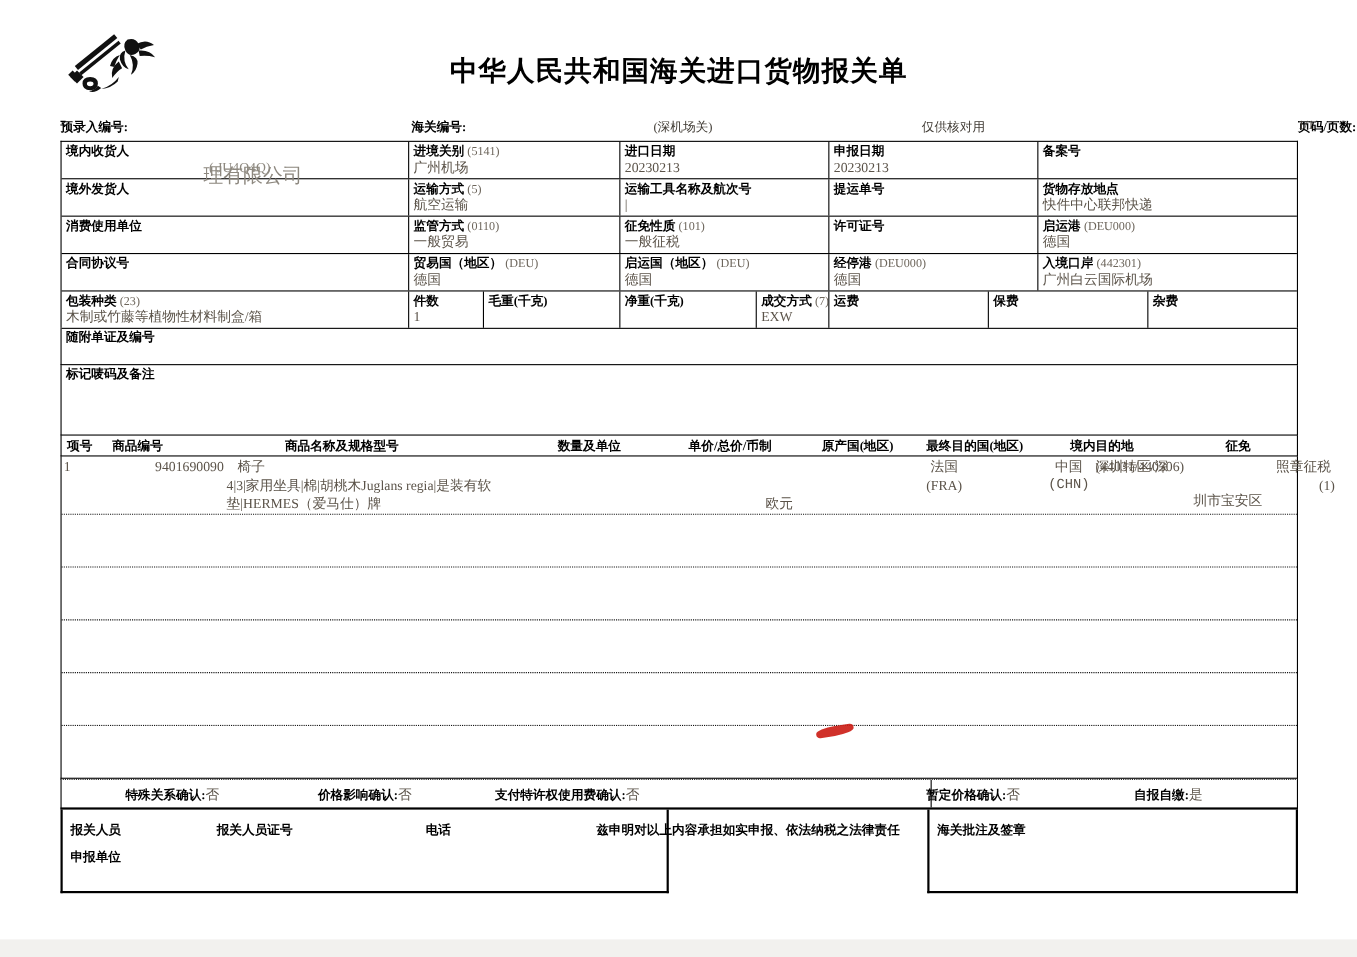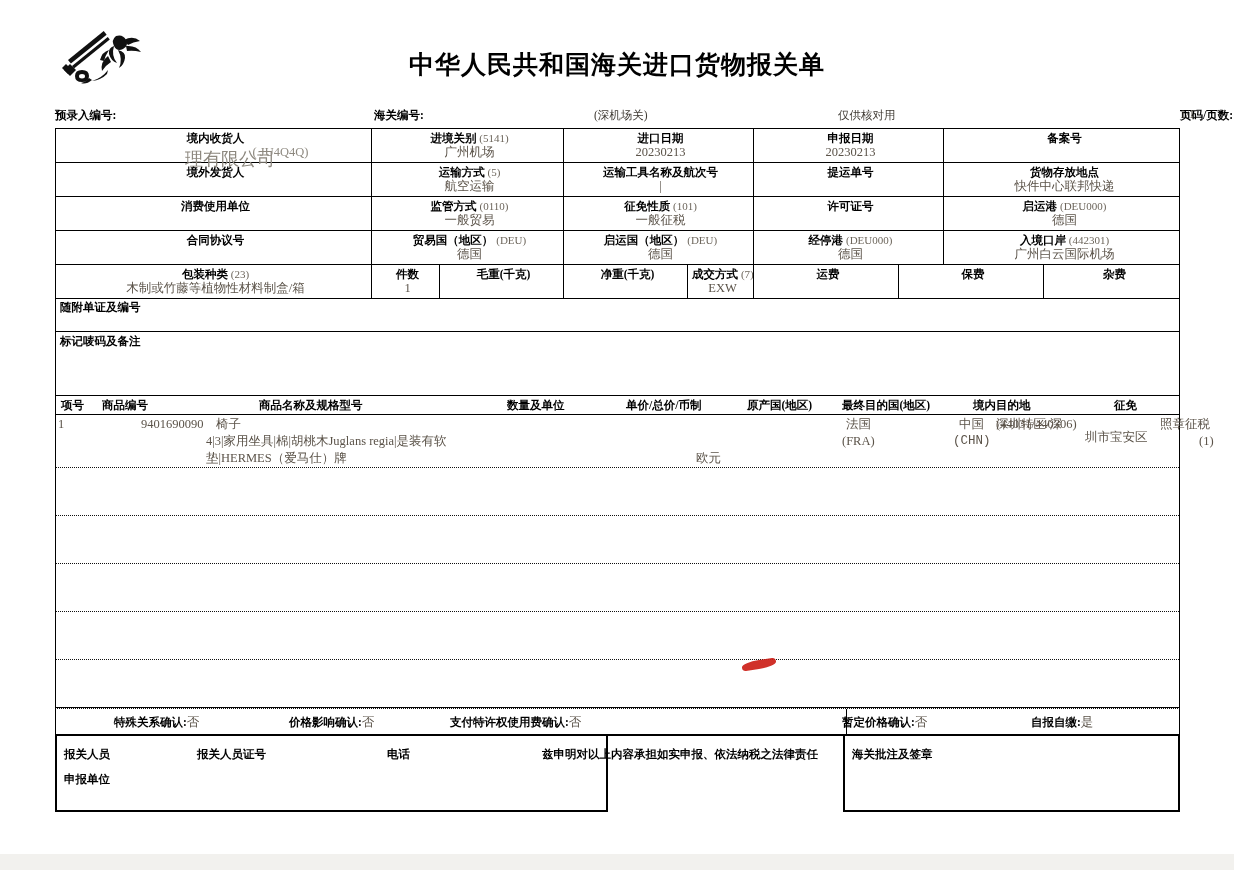--- a/index.html
+++ b/index.html
@@ -73,21 +73,20 @@
     border: 1.6px solid #000;
     border-bottom: none;
     box-sizing: border-box;
   }
   .frow {
     position: relative;
     width: 100%;
     border-bottom: 1.2px solid #000;
     box-sizing: border-box;
     height: 34px;
-    text-align: center;
   }
   .fcell {
     position: absolute;
     top: 0; bottom: 0;
     box-sizing: border-box;
     padding: 2px 0 0 4px;
     overflow: hidden;
   }
   .fcell.div { border-left: 1.2px solid #000; }
   .fl {
@@ -163,21 +162,21 @@
   .g-code  { left: 85px; top: 1px; }
   .g-name  { left: 160px; top: 1px; }
   .g-spec1 { left: 150px; top: 18px; }
   .g-spec2 { left: 150px; top: 35px; }
   .g-cur   { left: 640px; top: 35px; }
   .g-orig1 { left: 790px; top: 1px; }
   .g-orig2 { left: 786px; top: 18px; }
   .g-dest1 { left: 903px; top: 1px; }
   .g-dest2 { left: 897px; top: 18px; font-family: Liberation Mono, monospace; }
   .g-dom1  { left: 940px; top: 1px; }
-  .g-dom2  { left: 1029px; top: 14px; text-align: right; }
+  .g-dom2  { left: 1029px; top: 32px; text-align: right; }
   .g-levy1 { left: 1104px; top: 1px; }
   .g-levy2 { left: 1143px; top: 18px; }
 
   .red-stamp {
     position: absolute;
     left: 742px; top: 660px;
     width: 34px; height: 9px;
     background: #cc2018;
     transform: skewY(-9deg);
     border-radius: 50% 4px 50% 4px;

